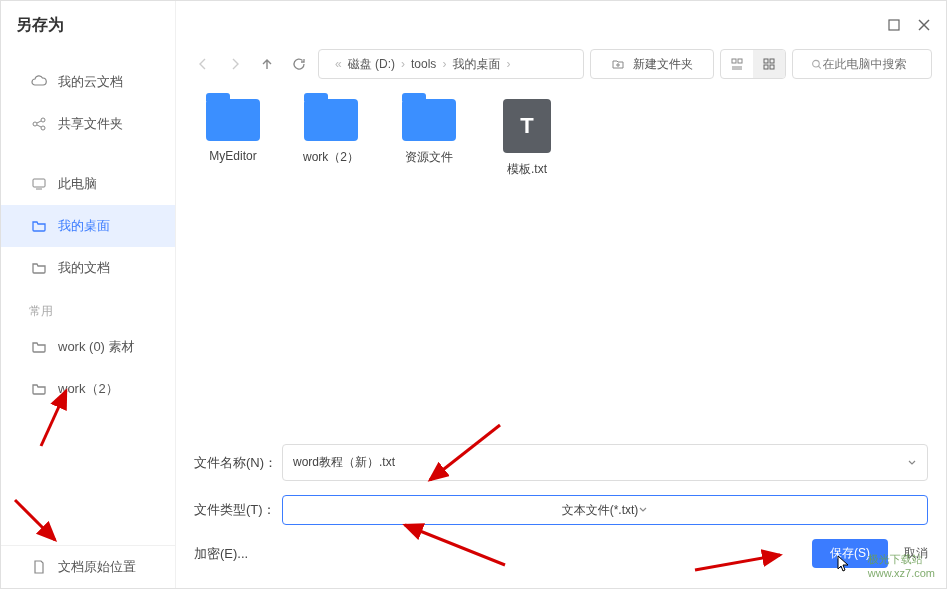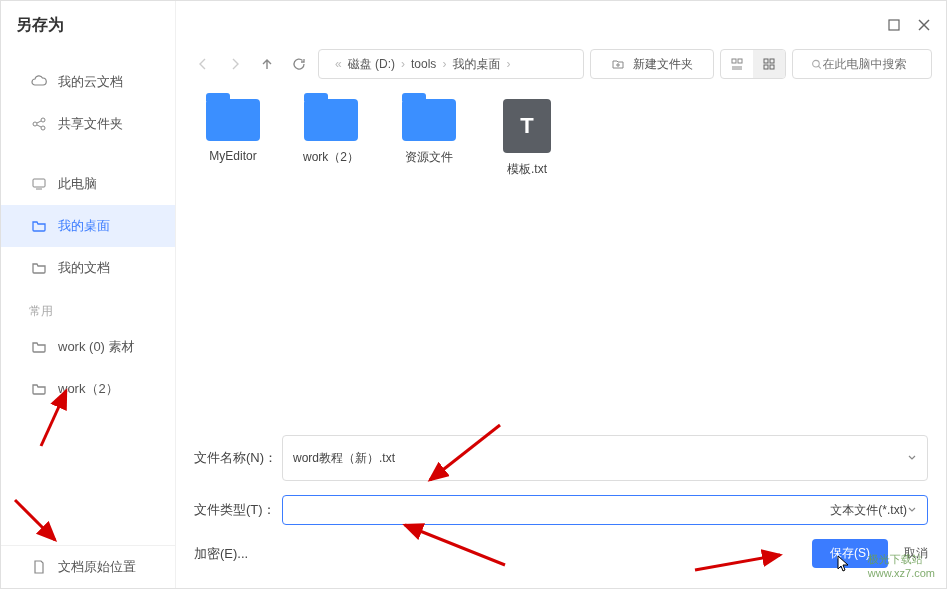--- a/index.html
+++ b/index.html
@@ -29,22 +29,22 @@
 .searchbox input { border: none; outline: none; font-size: 12px; width: 100%; color: #555; }
 .filegrid { flex: 1; padding: 10px 18px; display: flex; gap: 20px; align-content: flex-start; }
 .fileitem { width: 78px; display: flex; flex-direction: column; align-items: center; cursor: pointer; }
 .foldericon { width: 54px; height: 42px; background: #3b8fff; border-radius: 4px; position: relative; }
 .foldericon::before { content: ''; position: absolute; top: -6px; left: 0; width: 24px; height: 8px; background: #3b8fff; border-radius: 3px 3px 0 0; }
 .txticon { width: 48px; height: 54px; background: #5a5e64; border-radius: 4px; display: flex; align-items: center; justify-content: center; color: #fff; font-size: 22px; font-weight: bold; }
 .filelabel { font-size: 12px; color: #444; text-align: center; margin-top: 8px; white-space: nowrap; }
 .bottomform { padding: 10px 18px 20px; }
 .formrow { display: flex; align-items: center; margin-bottom: 14px; }
 .formlabel { width: 88px; font-size: 13px; color: #444; }
-.formselect { flex: 1; height: 30px; border: 1px solid #3b7cff; border-radius: 4px; padding: 0 10px; font-size: 12px; color: #444; display: flex; align-items: center; justify-content: flex-end; cursor: pointer; background: #fff; }
-.fnamewrap { flex: 1; height: 46px; border: 1px solid #ddd; border-radius: 4px; padding: 0 10px; font-size: 12px; color: #444; display: flex; align-items: center; justify-content: space-between; cursor: pointer; gap: 14px; }
+.formselect { flex: 1; height: 30px; border: 1px solid #3b7cff; border-radius: 4px; padding: 0 10px; font-size: 12px; color: #444; display: flex; align-items: center; justify-content: center; cursor: pointer; background: #fff; }
+.fnamewrap { flex: 1; height: 37px; border: 1px solid #ddd; border-radius: 4px; padding: 0 10px; font-size: 12px; color: #444; display: flex; align-items: center; justify-content: space-between; cursor: pointer; gap: 14px; }
 .actionrow { display: flex; align-items: center; }
 .actionrow .spacer { flex: 1; }
 .btnprimary { background: #3b7cff; color: #fff; border: none; border-radius: 4px; padding: 6px 18px; font-size: 12px; cursor: pointer; margin-right: 16px; }
 .btncancel { background: none; border: none; color: #555; font-size: 12px; cursor: pointer; }
 .watermark { position: absolute; bottom: 10px; right: 12px; font-size: 11px; color: #6b9e55; opacity: .85; text-align: left; }
 .cursor-arrow { position: absolute; bottom: 16px; right: 96px; width: 14px; height: 18px; pointer-events: none; }
 svg.arrow { position: absolute; pointer-events: none; }
 </style>
 </head>
 <body>

